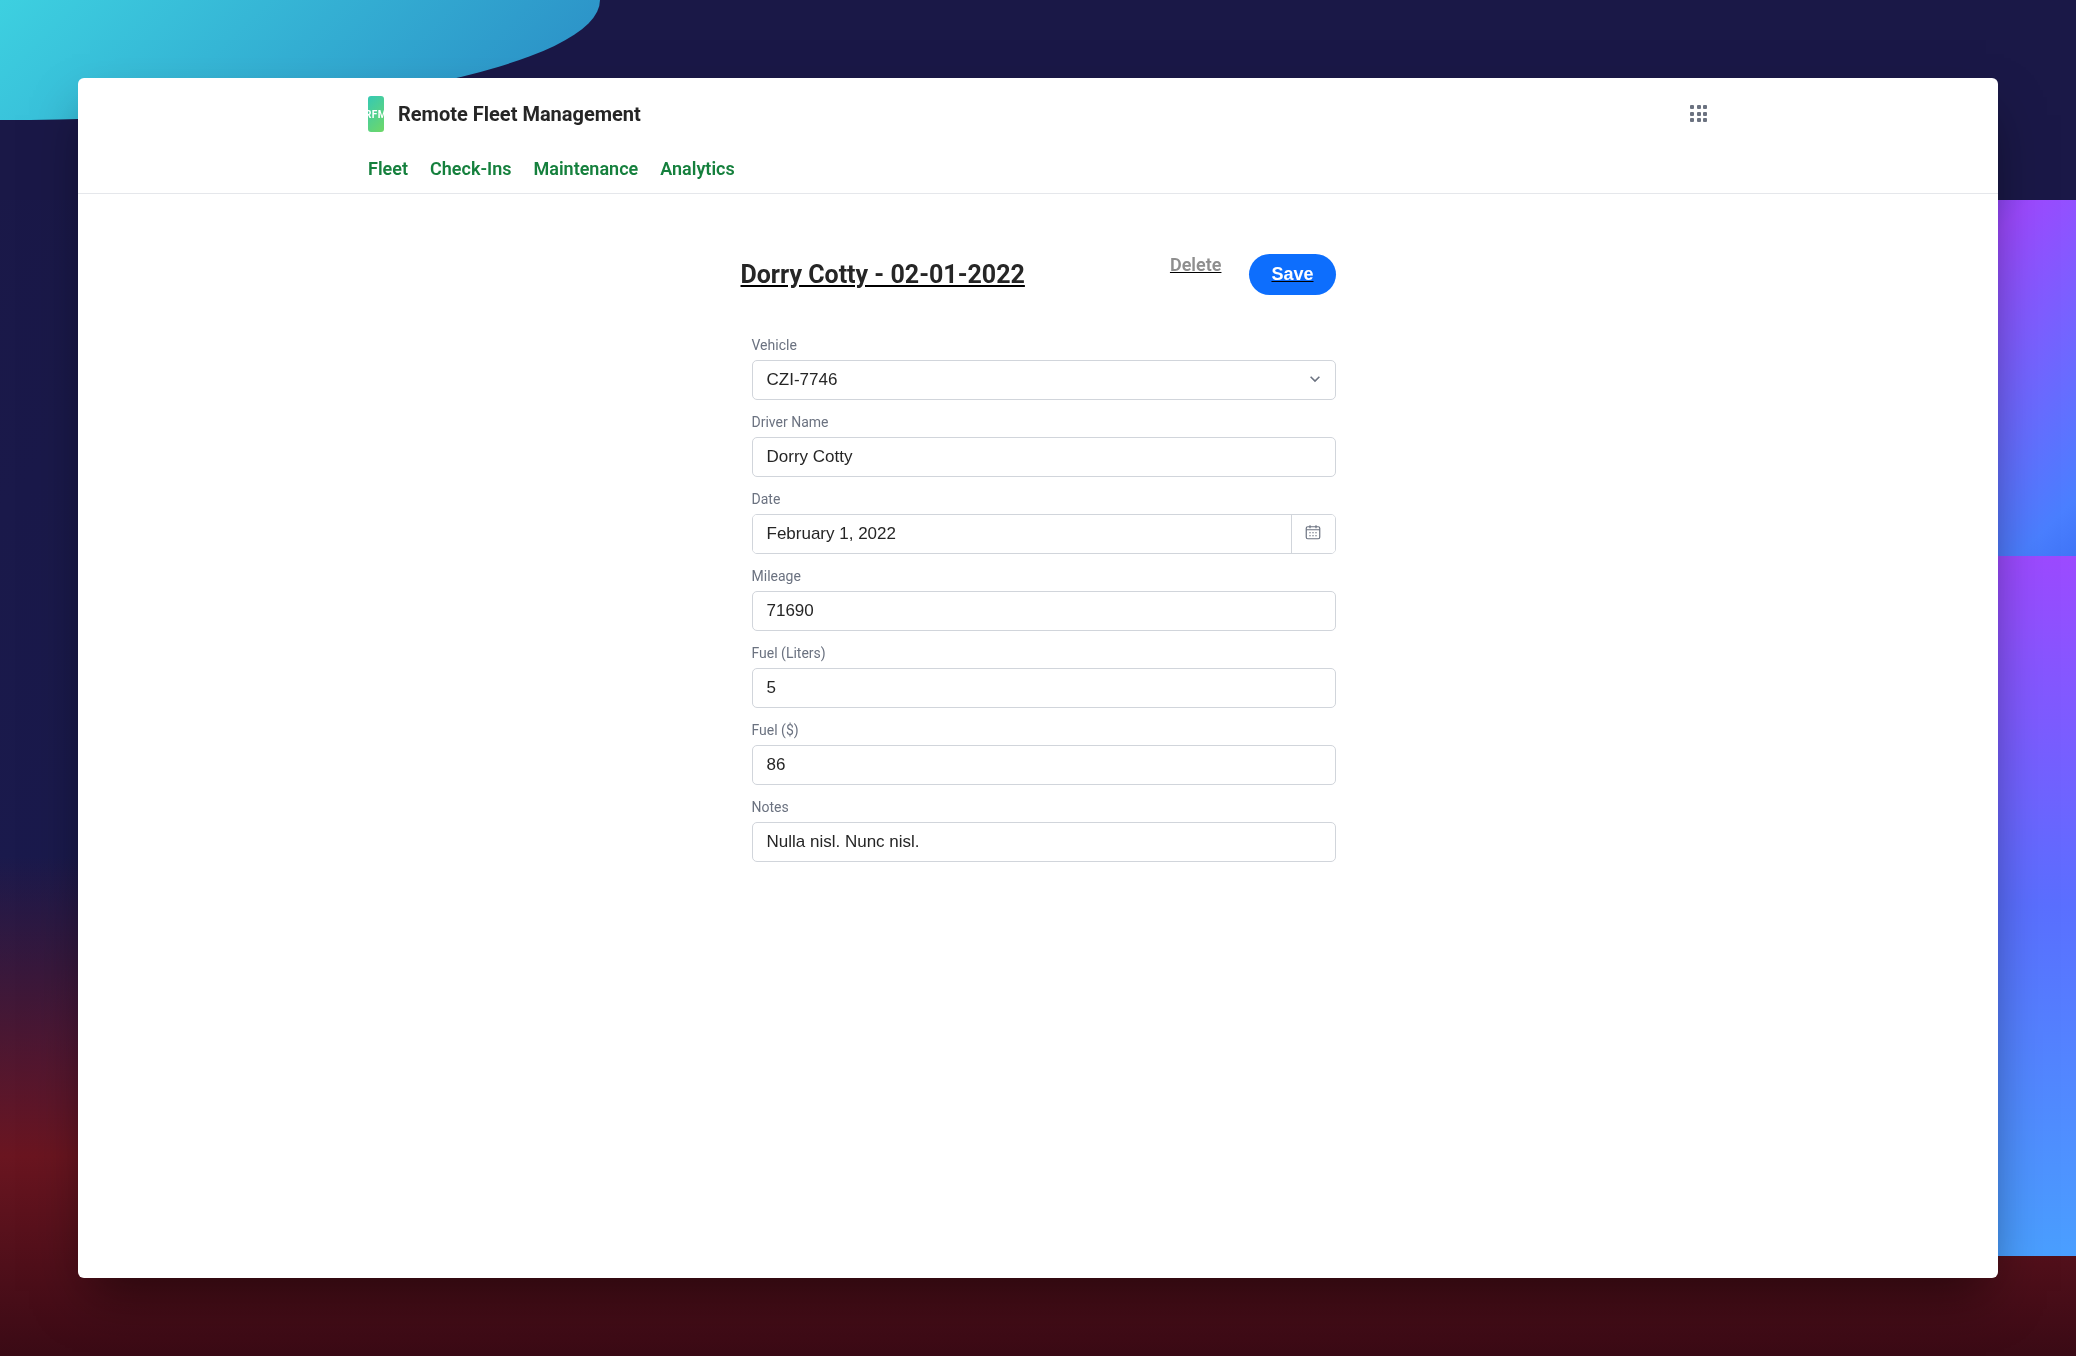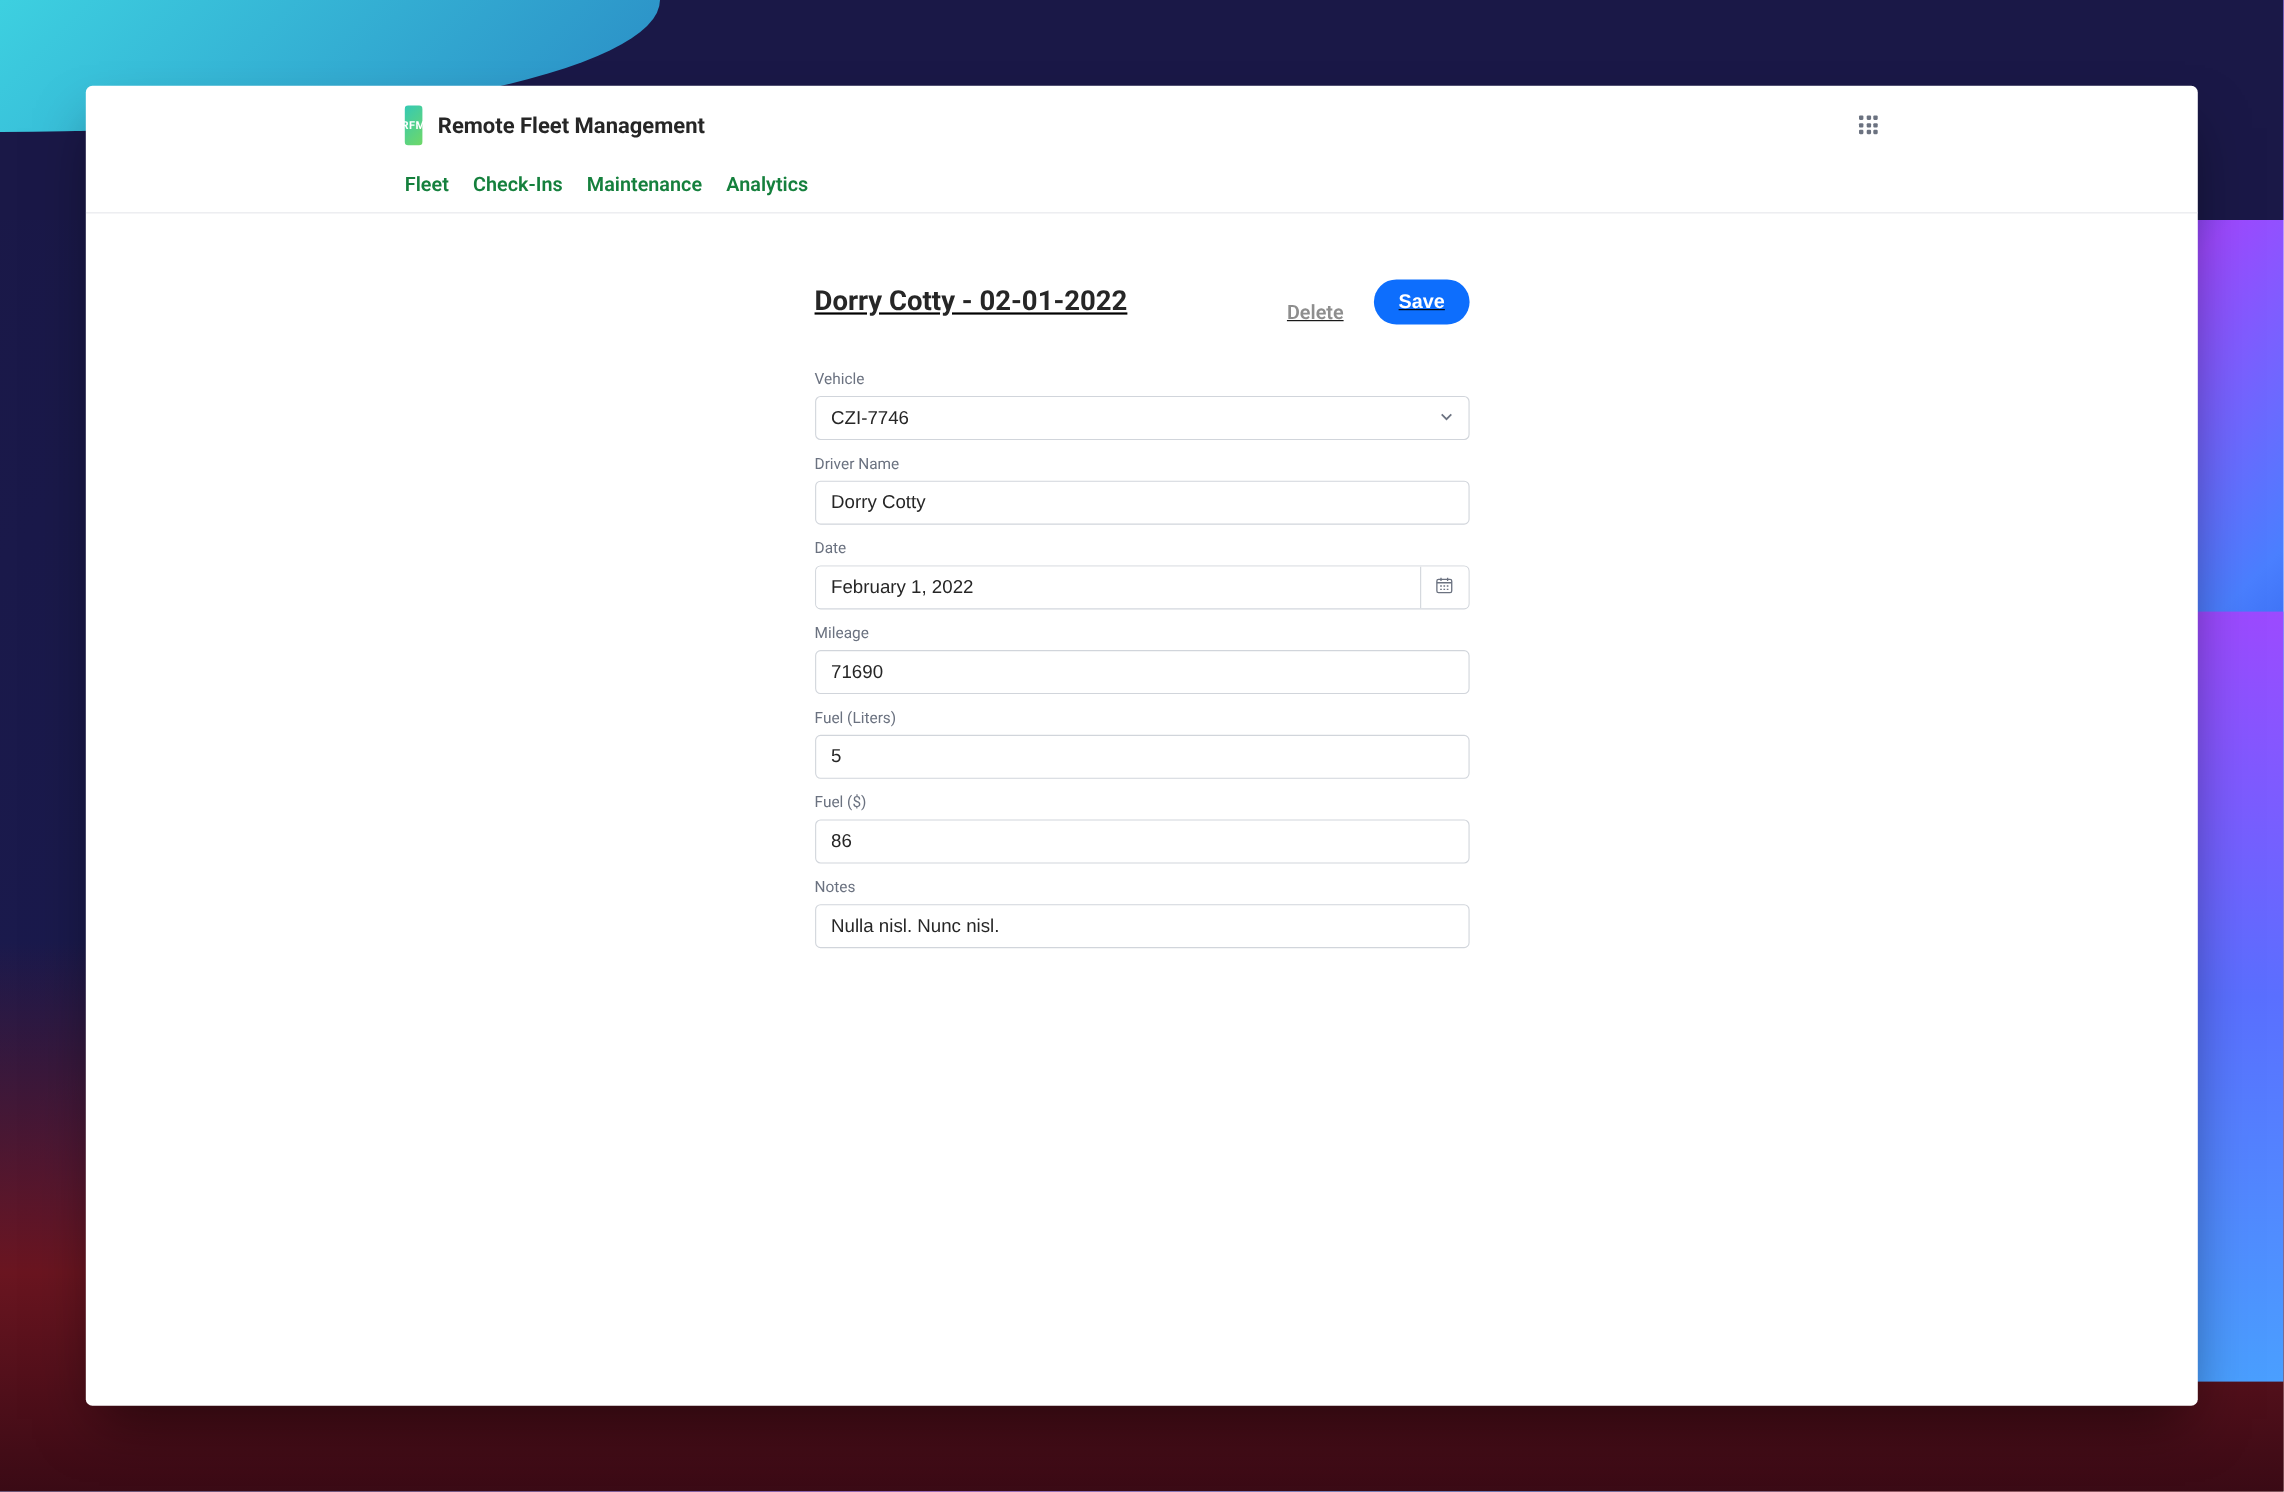--- a/index.html
+++ b/index.html
@@ -173,21 +173,21 @@
     }
 
     .page-title {
       font-size: 25px;
       font-weight: 700;
       color: #262626;
     }
 
     .page-actions {
       display: flex;
-      align-items: flex-end;
+      align-items: flex-start;
       gap: 28px;
     }
 
     .delete-link {
       font-size: 18px;
       font-weight: 600;
       color: #8e8e8e;
       cursor: pointer;
       text-decoration: none;
     }
@@ -198,20 +198,21 @@
       border: none;
       border-radius: 100px;
       padding: 10px 22px;
       font-size: 18px;
       font-weight: 600;
       cursor: pointer;
     }
 
     .form-group {
       margin-bottom: 14px;
+      margin-left: 11px;
     }
 
     .form-label {
       display: block;
       font-size: 14px;
       color: #6b7280;
       margin-bottom: 7px;
     }
 
     .form-control {

